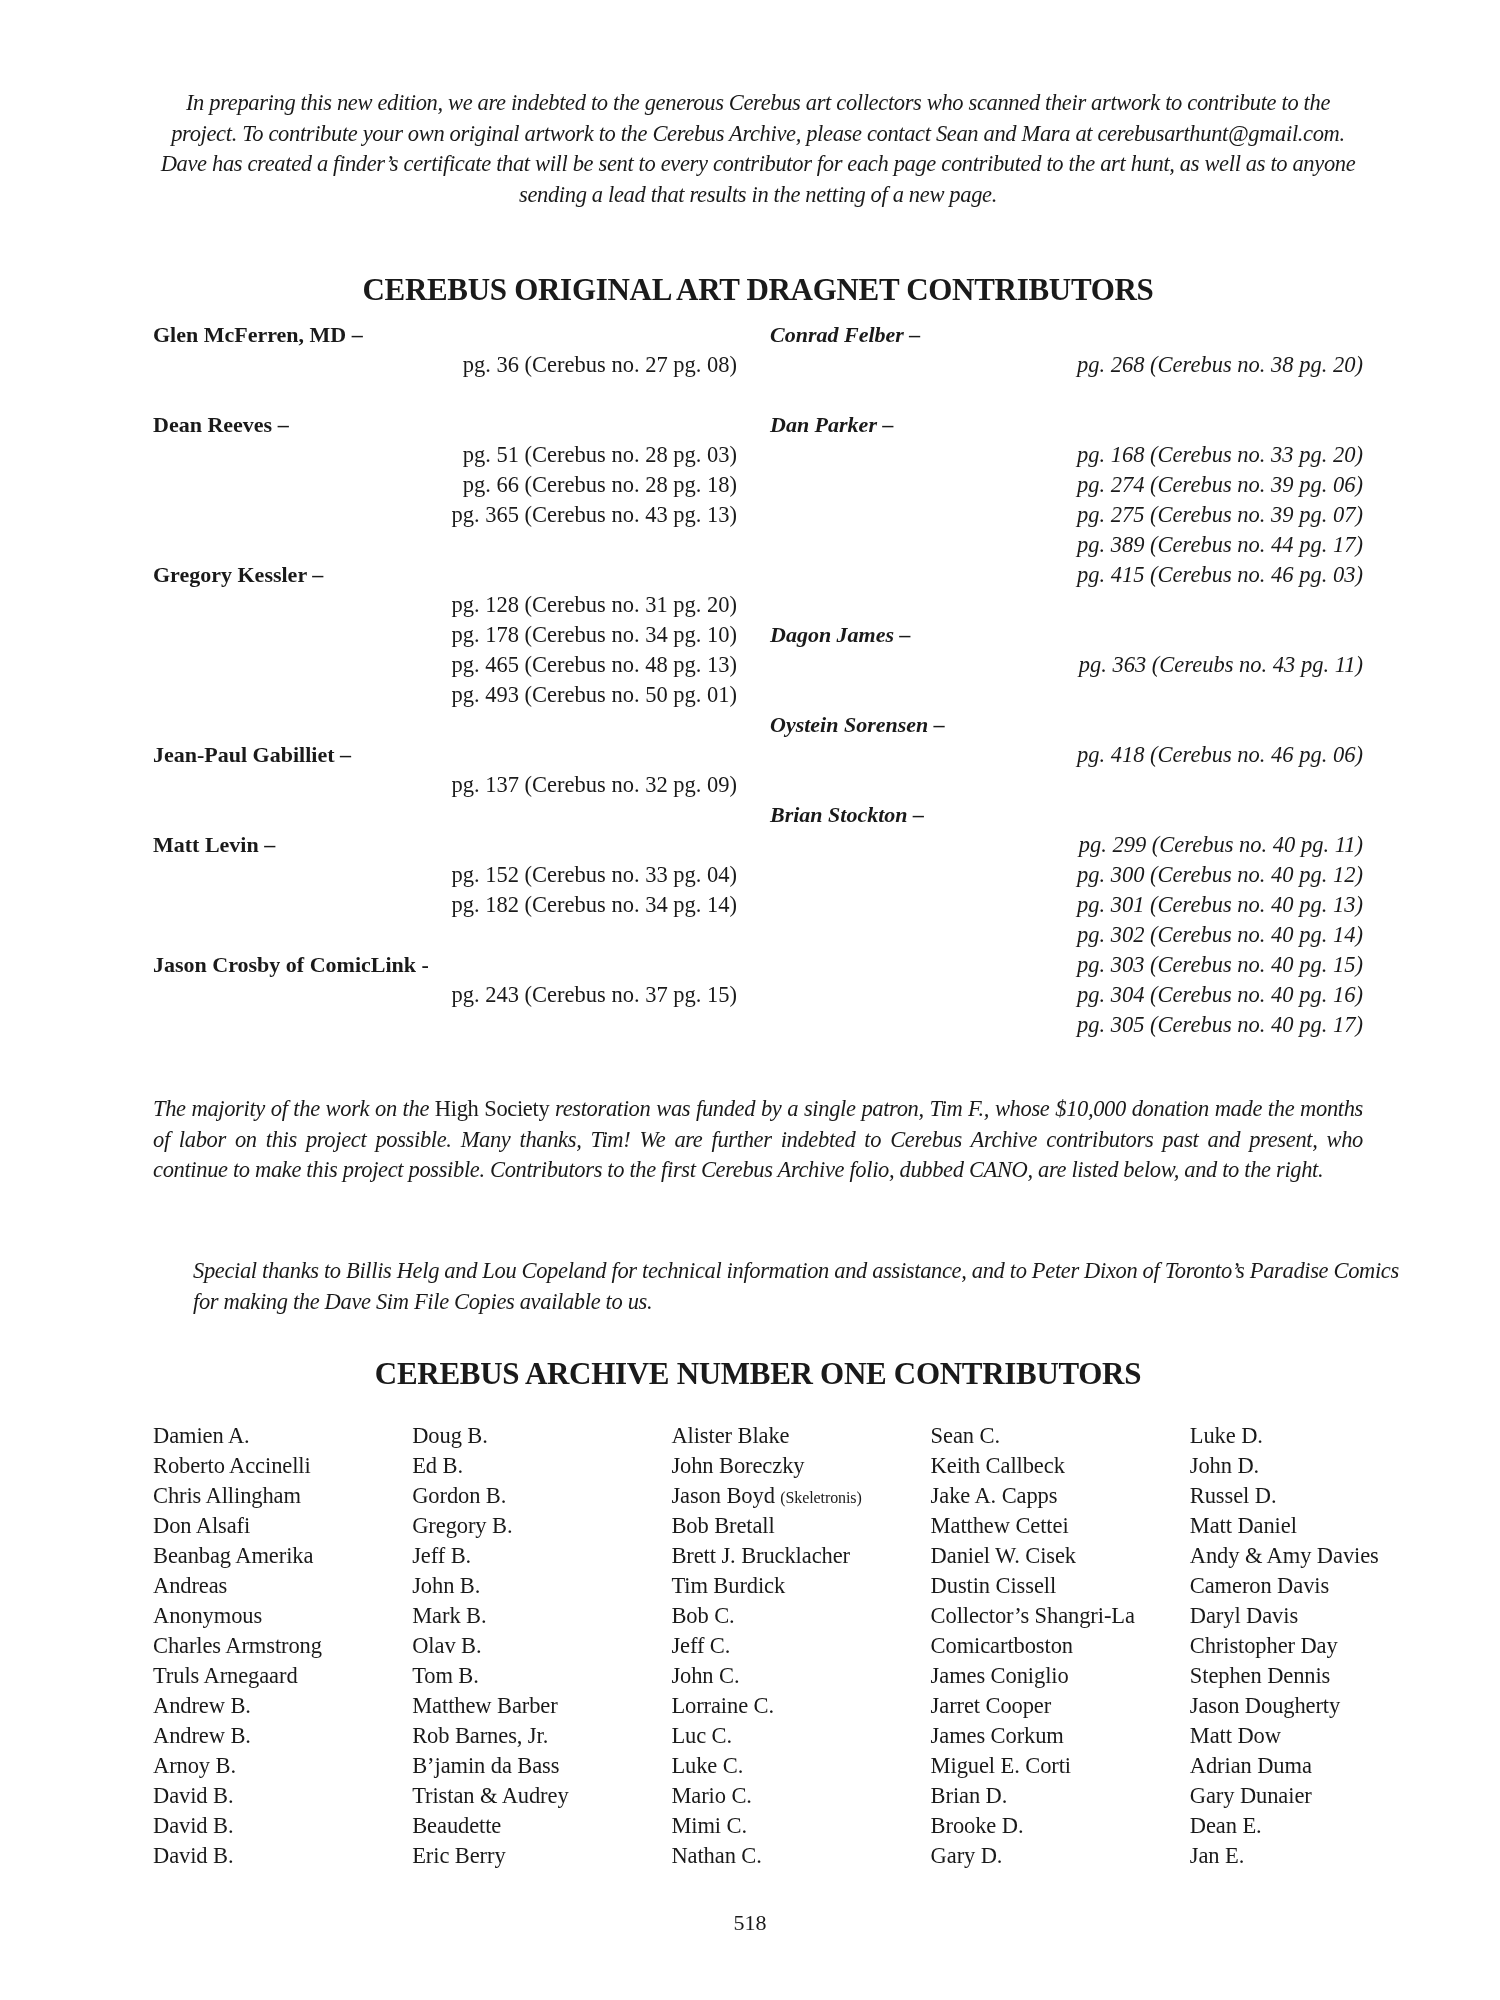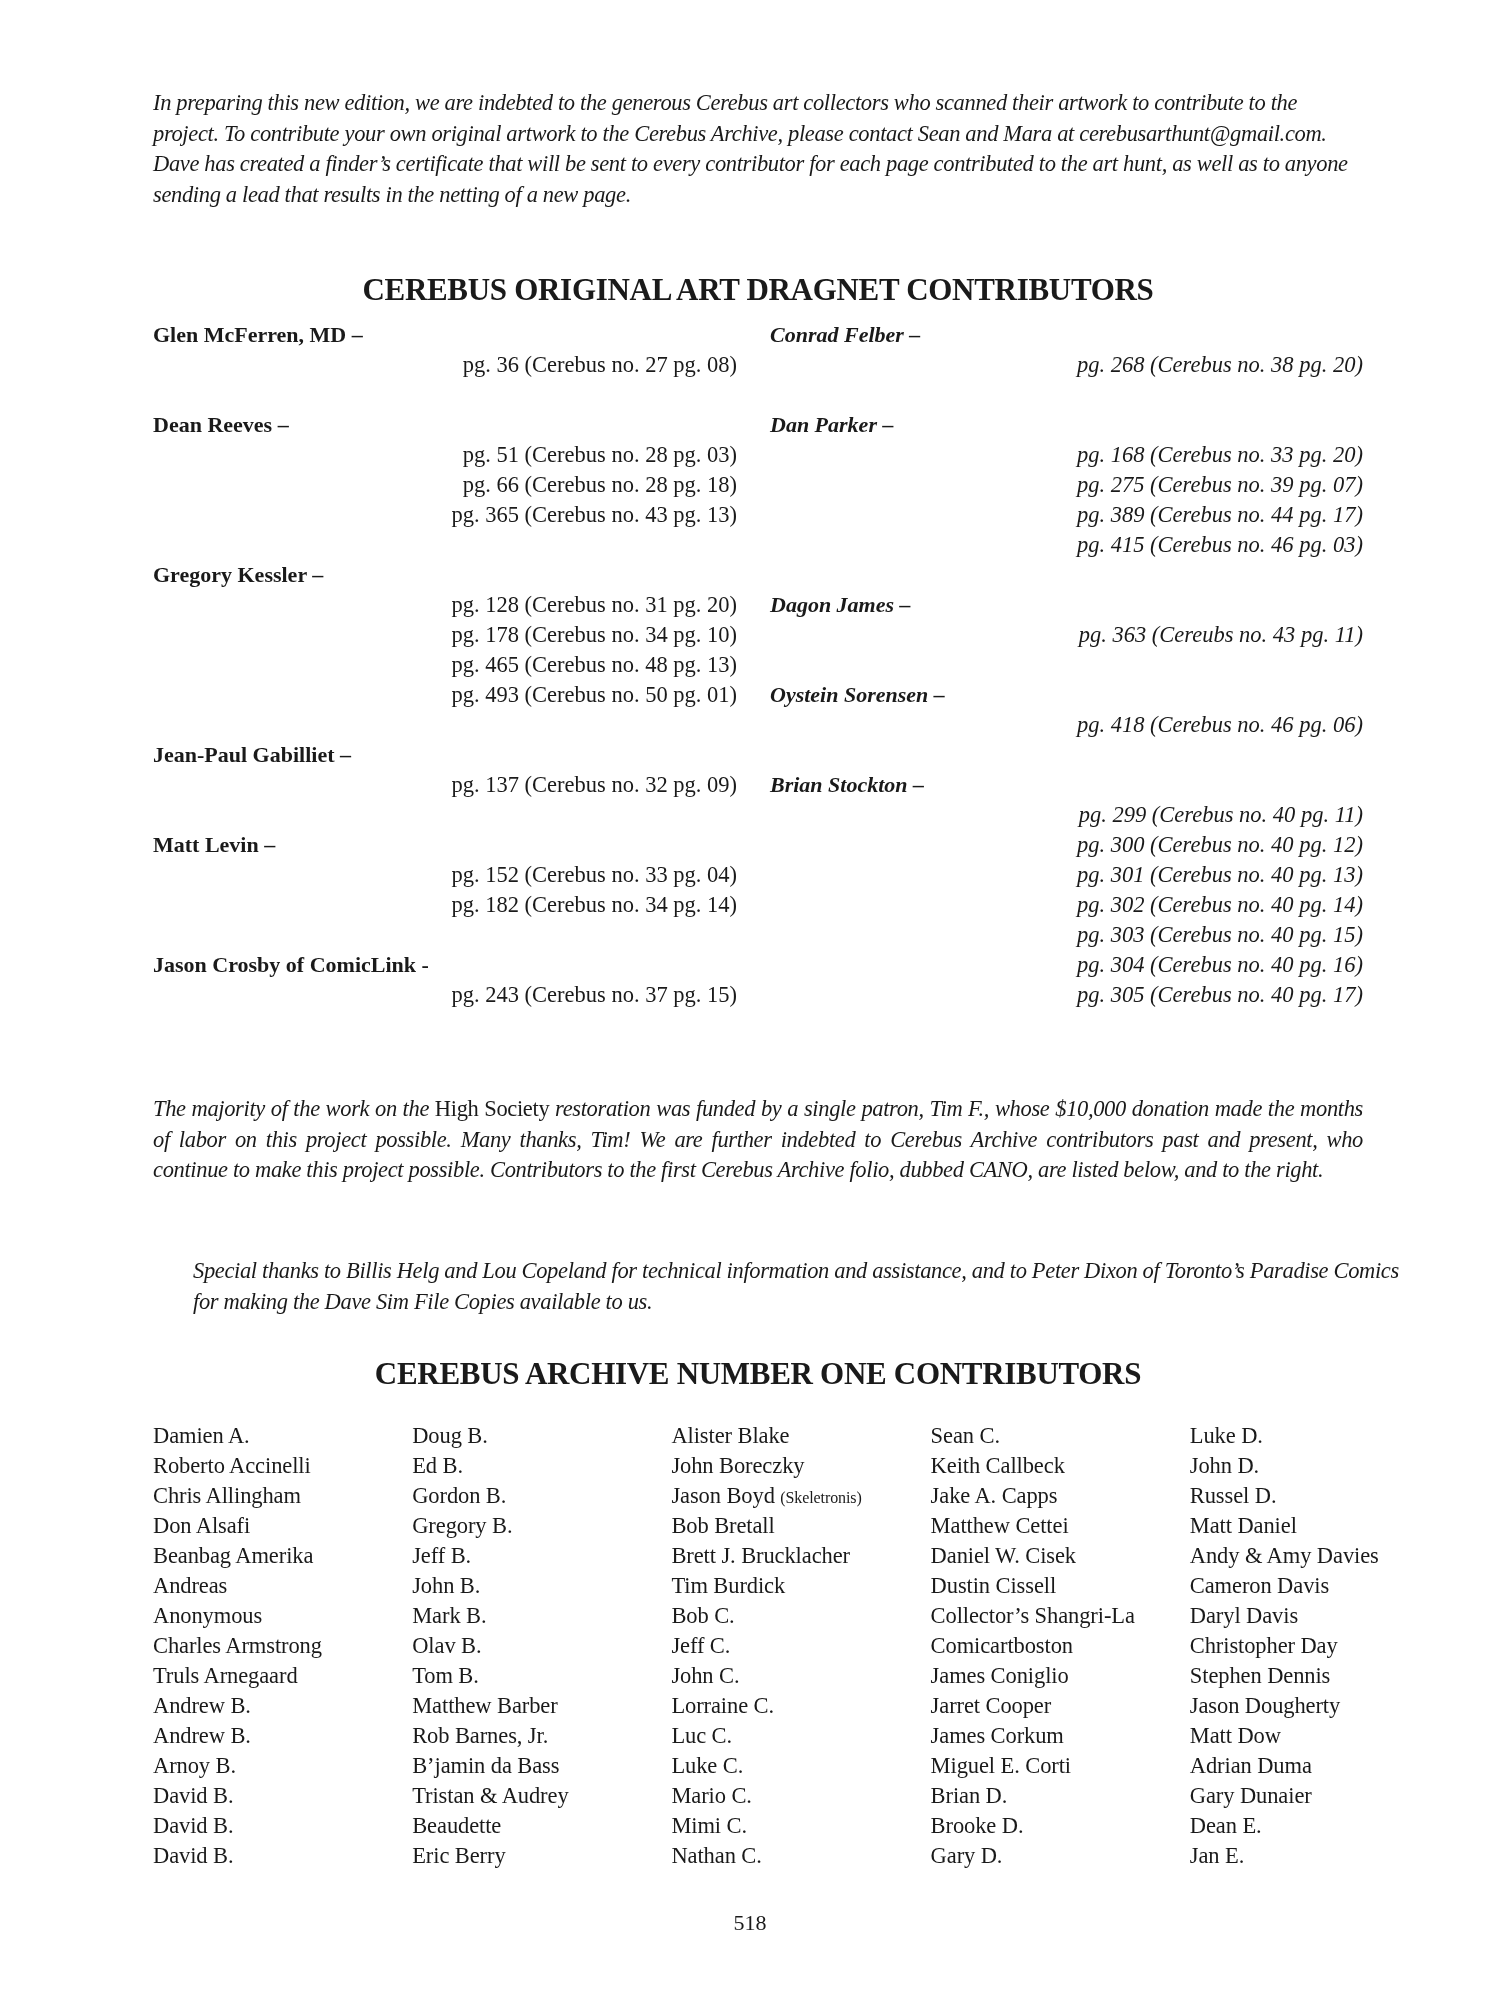--- a/index.html
+++ b/index.html
@@ -5,21 +5,21 @@
   html, body { margin: 0; padding: 0; background: #ffffff; }
   body {
     width: 1500px; height: 2000px; position: relative; overflow: hidden;
     font-family: "Liberation Serif", "DejaVu Serif", serif; color: #1a1a1a;
   }
   .page { position: absolute; left: 153px; top: 88px; width: 1210px; }
 
   .intro {
     position: absolute; left: 0; top: 0; width: 1210px;
     font-style: italic; font-size: 22.5px; line-height: 30.5px;
-    letter-spacing: -0.35px; margin: 0;
+    letter-spacing: -0.35px; margin: 0; text-align: center;
   }
 
   .heading {
     position: absolute; left: 0; width: 1210px; text-align: center;
     font-weight: bold; font-size: 31px; letter-spacing: -0.3px; margin: 0;
     line-height: 36px;
   }
   .heading.dragnet { top: 184px; }
   .heading.archive { top: 1268px; }
 
@@ -116,20 +116,21 @@
       <div class="contrib">
         <div class="contrib-name">Conrad Felber –</div>
         <div class="pages">
           <div class="page-ref">pg. 268 (Cerebus no. 38 pg. 20)</div>
         </div>
       </div>
       <div class="contrib">
         <div class="contrib-name">Dan Parker –</div>
         <div class="pages">
           <div class="page-ref">pg. 168 (Cerebus no. 33 pg. 20)</div>
+          <div class="page-ref">pg. 274 (Cerebus no. 39 pg. 06)</div>
           <div class="page-ref">pg. 275 (Cerebus no. 39 pg. 07)</div>
           <div class="page-ref">pg. 389 (Cerebus no. 44 pg. 17)</div>
           <div class="page-ref">pg. 415 (Cerebus no. 46 pg. 03)</div>
         </div>
       </div>
       <div class="contrib">
         <div class="contrib-name">Dagon James –</div>
         <div class="pages">
           <div class="page-ref">pg. 363 (Cereubs no. 43 pg. 11)</div>
         </div>

